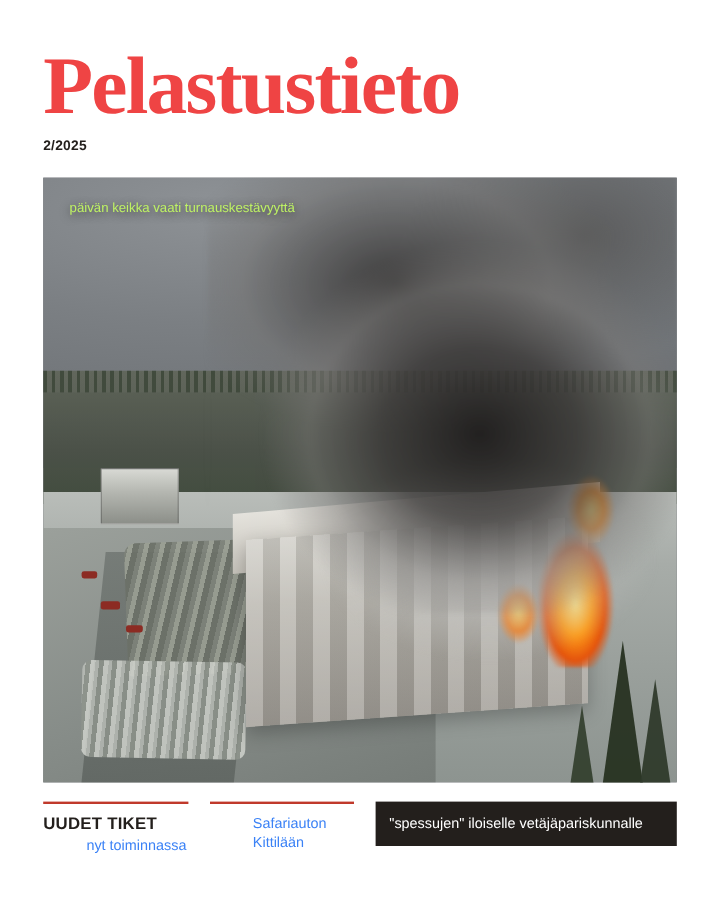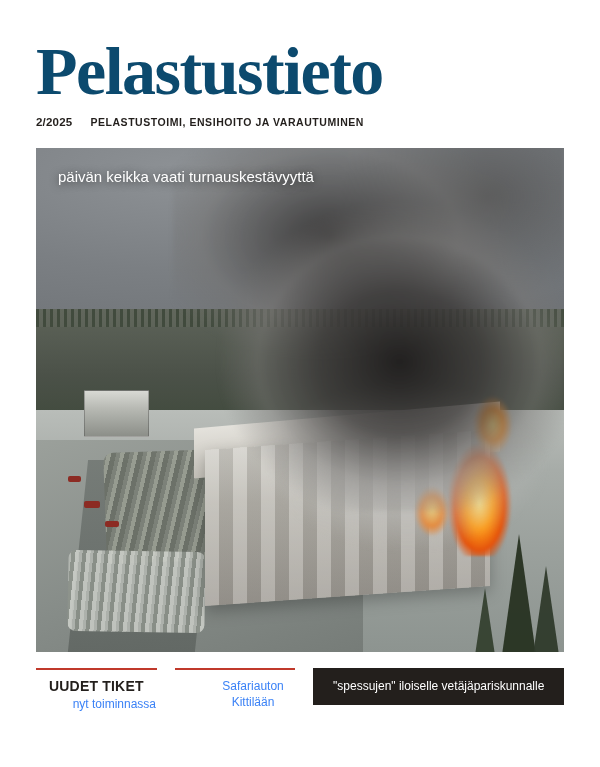--- a/index.html
+++ b/index.html
@@ -25,21 +25,21 @@
     left: 36px;
     top: 38px;
     width: 528px;
   }
   .masthead-title {
     font-family: "Liberation Serif", serif;
     font-weight: 700;
     font-size: 68px;
     line-height: 66px;
     letter-spacing: -1.5px;
-    color: #0c4a6e;
+    color: #ef4444;
     margin: 0;
     white-space: nowrap;
   }
   .masthead-sub {
     display: flex;
     align-items: baseline;
     gap: 18px;
     margin-top: 12px;
   }
   .issue {
@@ -208,35 +208,34 @@
     font-weight: 700;
     font-size: 40px;
     line-height: 44px;
     color: #ffffff;
     margin: 0;
     text-shadow: 0 1px 10px rgba(0,0,0,0.55);
     letter-spacing: -0.5px;
   }
   .subhead {
     margin-top: 4px;
-    font-size: 15px;
+    font-size: 11px;
     font-weight: 400;
-    color: #ffffff;
+    color: #bef264;
     text-shadow: 0 1px 8px rgba(0,0,0,0.6);
   }
 
   
   .footer {
     position: absolute;
     left: 36px;
     top: 668px;
     width: 528px;
     display: flex;
     gap: 18px;
-    text-align: center;
   }
   .teaser {
     width: 132px;
   }
   .rule {
     height: 2px;
     background: #c0392b;
     margin-bottom: 8px;
   }
   .teaser-title {
@@ -276,21 +275,20 @@
 </style>
 </head>
 <body>
 
 <div class="cover">
 
   <div class="masthead">
     <h1 class="masthead-title">Pelastustieto</h1>
     <div class="masthead-sub">
       <span class="issue">2/2025</span>
-      <span class="tagline">PELASTUSTOIMI, ENSIHOITO JA VARAUTUMINEN</span>
     </div>
   </div>
 
   <div class="photo">
     <div class="sky"></div>
     <div class="forest-far"></div>
     <div class="snowfield"></div>
     <div class="yard"></div>
     <div class="road"></div>
     <div class="scrap"></div>

